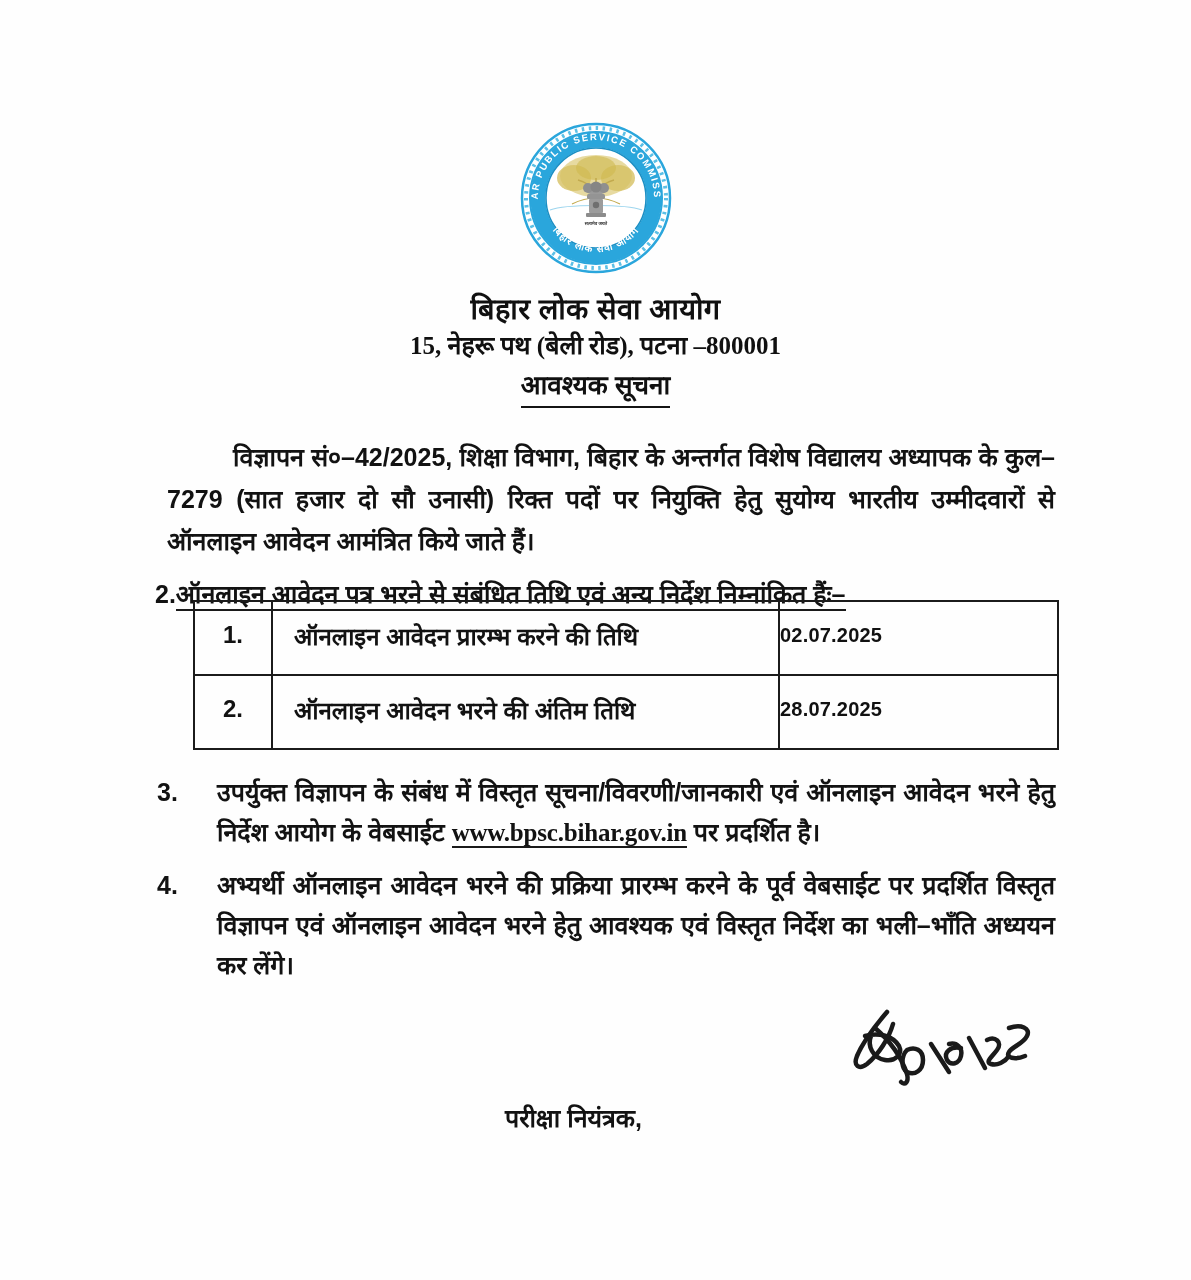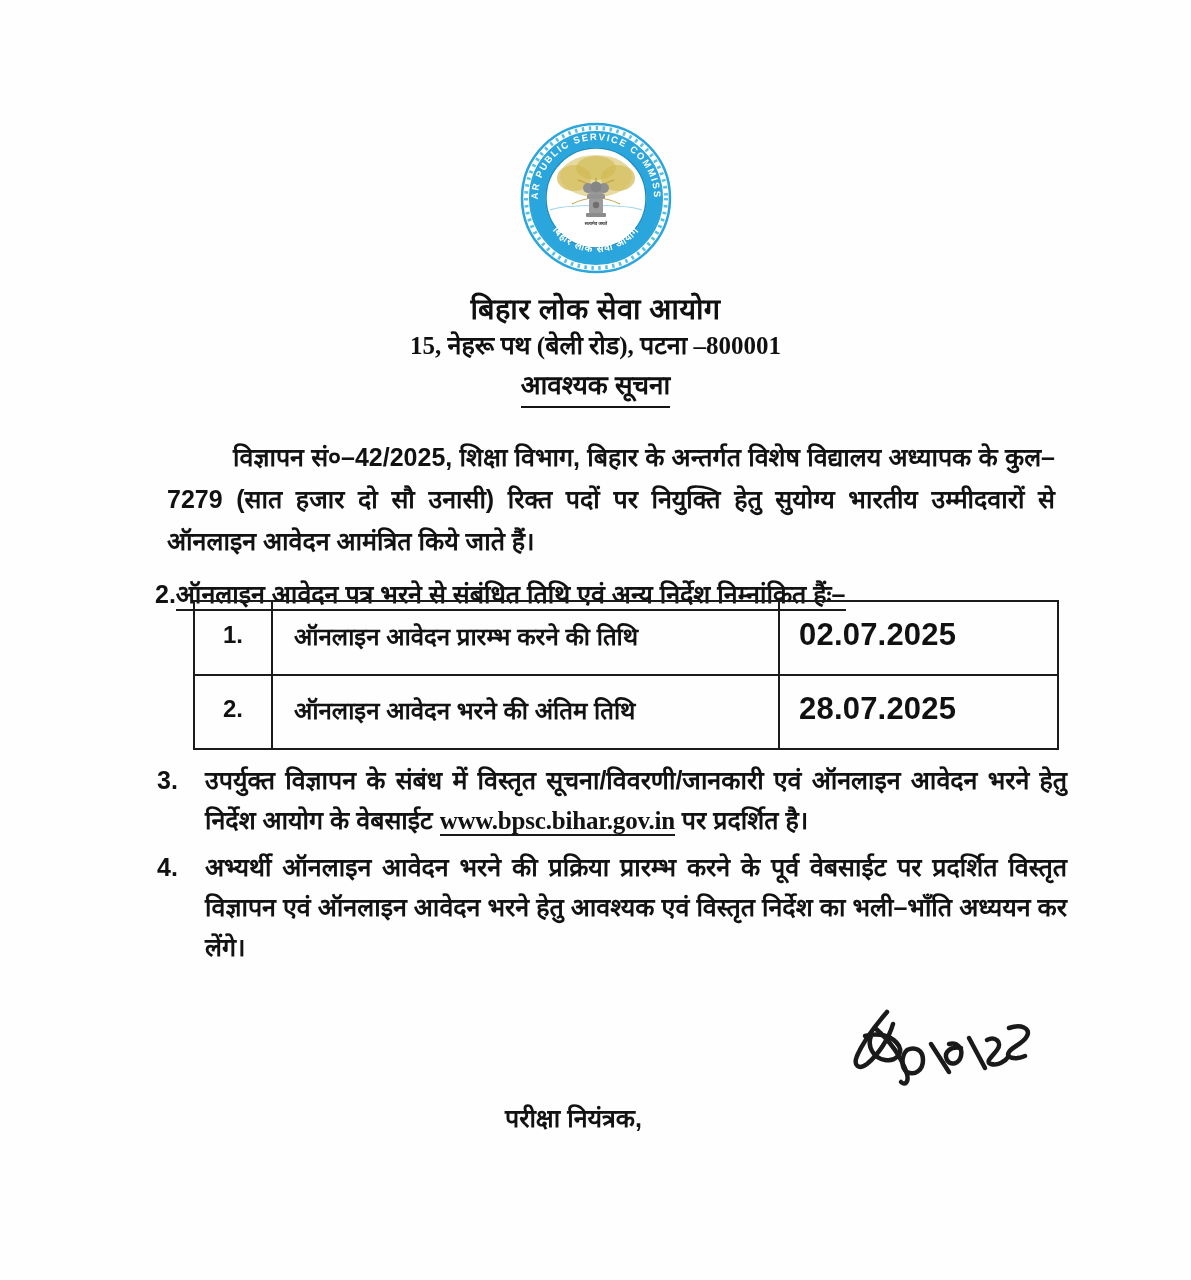--- a/index.html
+++ b/index.html
@@ -126,24 +126,23 @@
     font-weight: 700;
     color: #121212;
   }
   .cell-label {
     font-size: 24px;
     font-weight: 600;
     color: #121212;
     padding-left: 21px;
   }
   .cell-date {
-    font-size: 31px;
+    font-size: 20px;
     font-weight: 700;
     color: #111111;
-    padding-left: 19px;
     letter-spacing: .2px;
   }
 
   
   .list-block {
     position: absolute;
     top: 760px;
     left: 155px;
     width: 912px;
   }
@@ -164,21 +163,21 @@
     top: 0;
     font-size: 25px;
     font-weight: 700;
   }
   .url {
     font-family: "Liberation Serif", serif;
     font-weight: 700;
     border-bottom: 2px solid #1a1a1a;
     letter-spacing: -.2px;
   }
-  .num-item p { margin: 0; }
+  .num-item p { margin: 12px; }
 
   
   .signature {
     position: absolute;
     top: 1006px;
     left: 845px;
     width: 200px;
     height: 86px;
   }
   .signature svg { display: block; }

